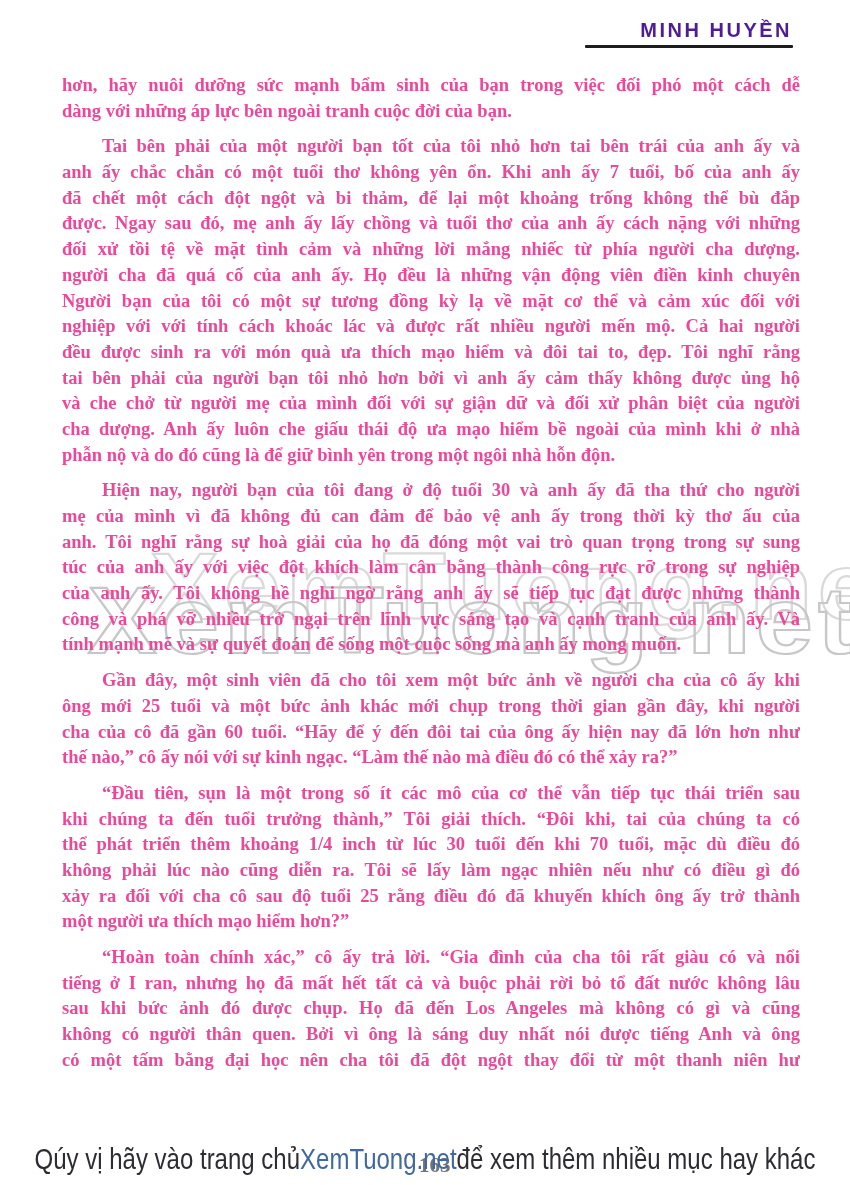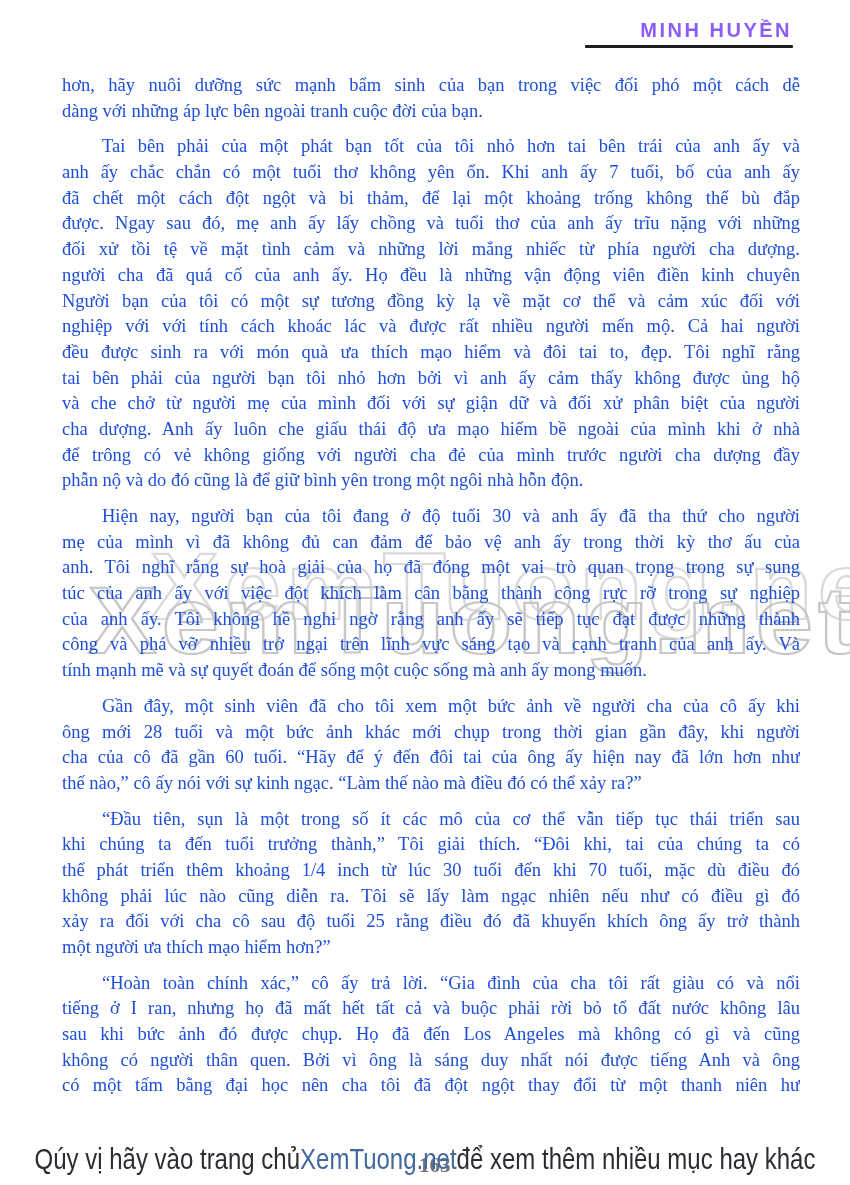--- a/index.html
+++ b/index.html
@@ -5,21 +5,21 @@
   html,body{margin:0;padding:0;}
   body{
     width:850px;height:1185px;position:relative;overflow:hidden;
     background:#ffffff;
     font-family:"Liberation Serif", serif;
   }
   
   .header-title{
     position:absolute;top:19px;right:58px;z-index:3;
     font-family:"Liberation Sans", sans-serif;
-    font-weight:bold;font-size:20px;letter-spacing:2.5px;color:#8b5cf6;
+    font-weight:bold;font-size:20px;letter-spacing:2.5px;color:#4c1d95;
   }
   .header-rule{
     position:absolute;top:45px;right:57px;width:208px;height:3px;
     background:#1d1d1d;z-index:3;border-radius:1px;
   }
   
   .watermark{position:absolute;left:0;top:0;width:850px;height:1185px;z-index:1;pointer-events:none;}
   .wm{
     position:absolute;white-space:nowrap;
     font-family:"Liberation Sans", sans-serif;font-weight:bold;
@@ -28,21 +28,21 @@
     transform:scaleX(1.08);transform-origin:left center;
   }
   .wm-a{top:532px;left:150px;-webkit-text-stroke-color:#dadada;}
   .wm-b{top:566px;left:88px;-webkit-text-stroke-color:#c7c7c7;}
   @supports not (-webkit-text-stroke:1px black){
     .wm{color:rgba(200,200,200,.45);}
   }
   
   .body-text{
     position:absolute;left:62px;top:73px;width:738px;z-index:2;
-    font-size:18.5px;color:#1d4ed8;
+    font-size:18.5px;color:#ec4899;font-weight:bold;
   }
   .para{margin-top:10px;}
   .para:first-child{margin-top:0;}
   .para.indent .line:first-child{text-indent:40px;}
   .line{
     text-align:justify;text-align-last:justify;
     height:25.7px;line-height:25.7px;overflow:hidden;
   }
   .para .line:last-child{text-align-last:left;}
   .para.continues .line:last-child{text-align-last:justify;}
@@ -70,47 +70,46 @@
   <span class="wm wm-a">XemTuong.net</span>
   <span class="wm wm-b">XemTuong.net</span>
 </div>
 
 <div class="body-text">
     <div class="para">
       <div class="line">hơn, hãy nuôi dưỡng sức mạnh bẩm sinh của bạn trong việc đối phó một cách dễ</div>
       <div class="line">dàng với những áp lực bên ngoài tranh cuộc đời của bạn.</div>
     </div>
     <div class="para indent">
-      <div class="line">Tai bên phải của một phát bạn tốt của tôi nhỏ hơn tai bên trái của anh ấy và</div>
+      <div class="line">Tai bên phải của một người bạn tốt của tôi nhỏ hơn tai bên trái của anh ấy và</div>
       <div class="line">anh ấy chắc chắn có một tuổi thơ không yên ổn. Khi anh ấy 7 tuổi, bố của anh ấy</div>
       <div class="line">đã chết một cách đột ngột và bi thảm, để lại một khoảng trống không thể bù đắp</div>
-      <div class="line">được. Ngay sau đó, mẹ anh ấy lấy chồng và tuổi thơ của anh ấy trĩu nặng với những</div>
+      <div class="line">được. Ngay sau đó, mẹ anh ấy lấy chồng và tuổi thơ của anh ấy cách nặng với những</div>
       <div class="line">đối xử tồi tệ về mặt tình cảm và những lời mắng nhiếc từ phía người cha dượng.</div>
       <div class="line">người cha đã quá cố của anh ấy. Họ đều là những vận động viên điền kinh chuyên</div>
       <div class="line">Người bạn của tôi có một sự tương đồng kỳ lạ về mặt cơ thể và cảm xúc đối với</div>
       <div class="line">nghiệp với với tính cách khoác lác và được rất nhiều người mến mộ. Cả hai người</div>
       <div class="line">đều được sinh ra với món quà ưa thích mạo hiểm và đôi tai to, đẹp. Tôi nghĩ rằng</div>
       <div class="line">tai bên phải của người bạn tôi nhỏ hơn bởi vì anh ấy cảm thấy không được ủng hộ</div>
       <div class="line">và che chở từ người mẹ của mình đối với sự giận dữ và đối xử phân biệt của người</div>
       <div class="line">cha dượng. Anh ấy luôn che giấu thái độ ưa mạo hiểm bề ngoài của mình khi ở nhà</div>
-      <div class="line">để trông có vẻ không giống với người cha đẻ của mình trước người cha dượng đầy</div>
       <div class="line">phẫn nộ và do đó cũng là để giữ bình yên trong một ngôi nhà hỗn độn.</div>
     </div>
     <div class="para indent">
       <div class="line">Hiện nay, người bạn của tôi đang ở độ tuổi 30 và anh ấy đã tha thứ cho người</div>
       <div class="line">mẹ của mình vì đã không đủ can đảm để bảo vệ anh ấy trong thời kỳ thơ ấu của</div>
       <div class="line">anh. Tôi nghĩ rằng sự hoà giải của họ đã đóng một vai trò quan trọng trong sự sung</div>
       <div class="line">túc của anh ấy với việc đột khích làm cân bằng thành công rực rỡ trong sự nghiệp</div>
       <div class="line">của anh ấy. Tôi không hề nghi ngờ rằng anh ấy sẽ tiếp tục đạt được những thành</div>
       <div class="line">công và phá vỡ nhiều trở ngại trên lĩnh vực sáng tạo và cạnh tranh của anh ấy. Và</div>
       <div class="line">tính mạnh mẽ và sự quyết đoán để sống một cuộc sống mà anh ấy mong muốn.</div>
     </div>
     <div class="para indent">
       <div class="line">Gần đây, một sinh viên đã cho tôi xem một bức ảnh về người cha của cô ấy khi</div>
-      <div class="line">ông mới 28 tuổi và một bức ảnh khác mới chụp trong thời gian gần đây, khi người</div>
+      <div class="line">ông mới 25 tuổi và một bức ảnh khác mới chụp trong thời gian gần đây, khi người</div>
       <div class="line">cha của cô đã gần 60 tuổi. “Hãy để ý đến đôi tai của ông ấy hiện nay đã lớn hơn như</div>
       <div class="line">thế nào,” cô ấy nói với sự kinh ngạc. “Làm thế nào mà điều đó có thể xảy ra?”</div>
     </div>
     <div class="para indent">
       <div class="line">“Đầu tiên, sụn là một trong số ít các mô của cơ thể vẫn tiếp tục thái triển sau</div>
       <div class="line">khi chúng ta đến tuổi trưởng thành,” Tôi giải thích. “Đôi khi, tai của chúng ta có</div>
       <div class="line">thể phát triển thêm khoảng 1/4 inch từ lúc 30 tuổi đến khi 70 tuổi, mặc dù điều đó</div>
       <div class="line">không phải lúc nào cũng diễn ra. Tôi sẽ lấy làm ngạc nhiên nếu như có điều gì đó</div>
       <div class="line">xảy ra đối với cha cô sau độ tuổi 25 rằng điều đó đã khuyến khích ông ấy trở thành</div>
       <div class="line">một người ưa thích mạo hiểm hơn?”</div>

